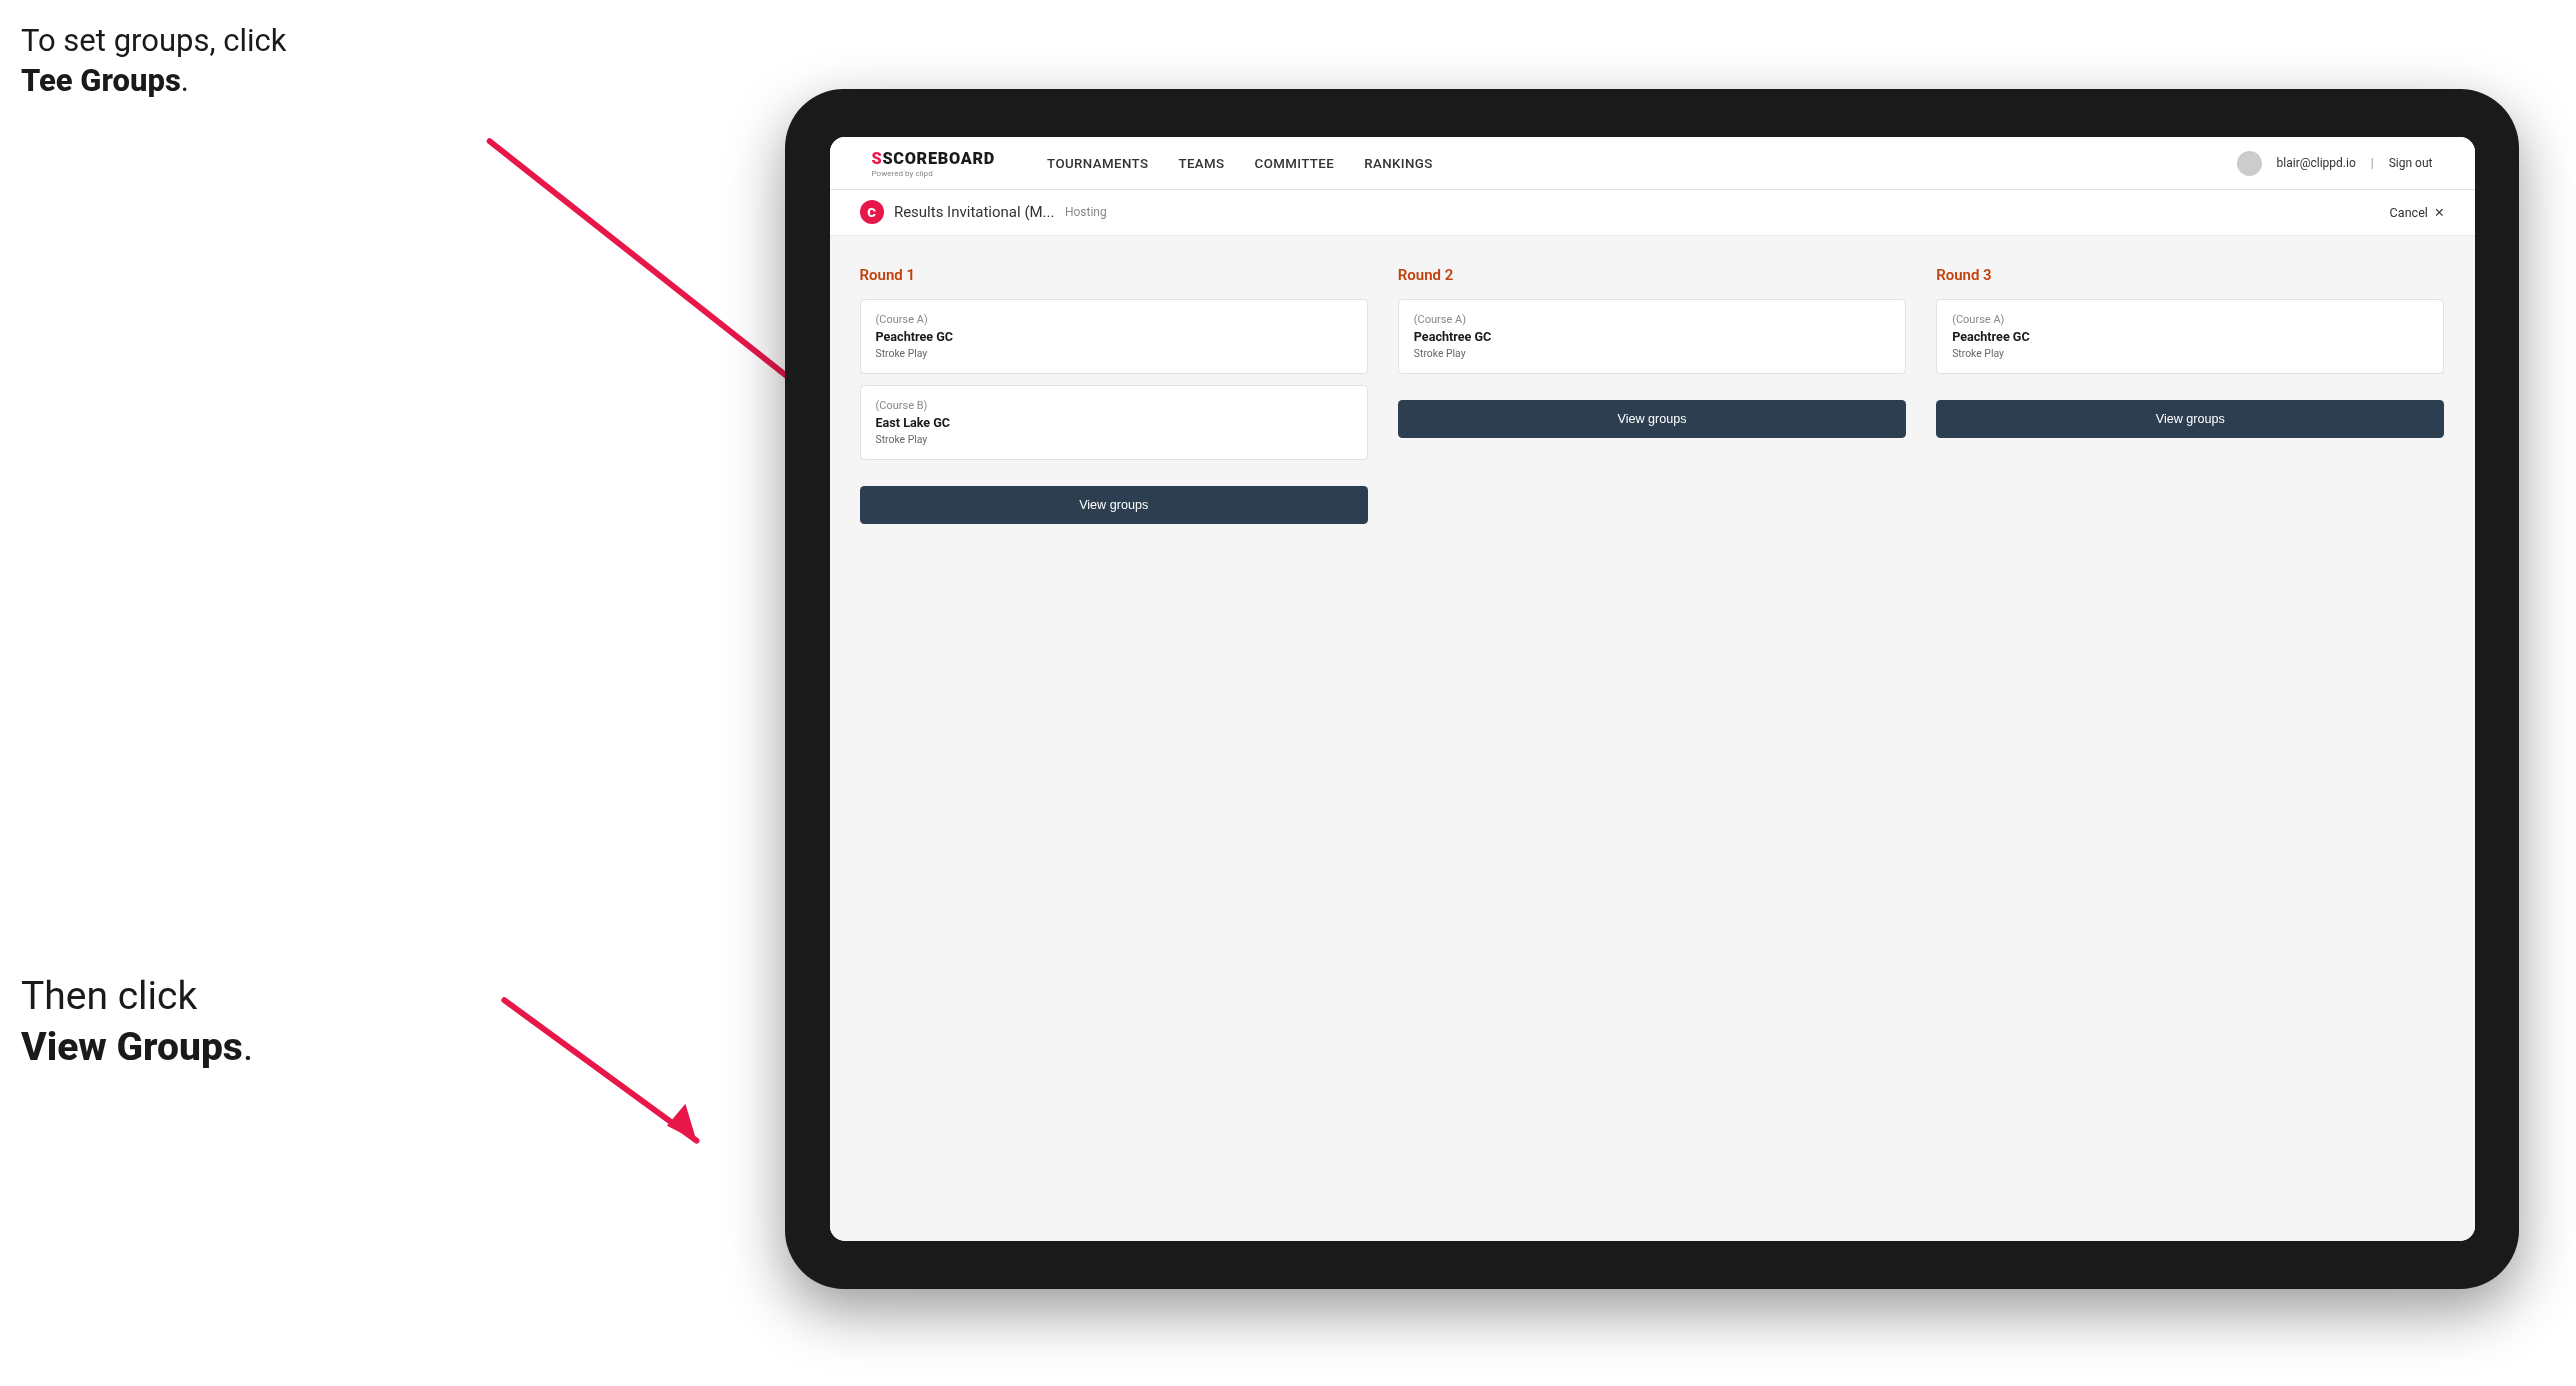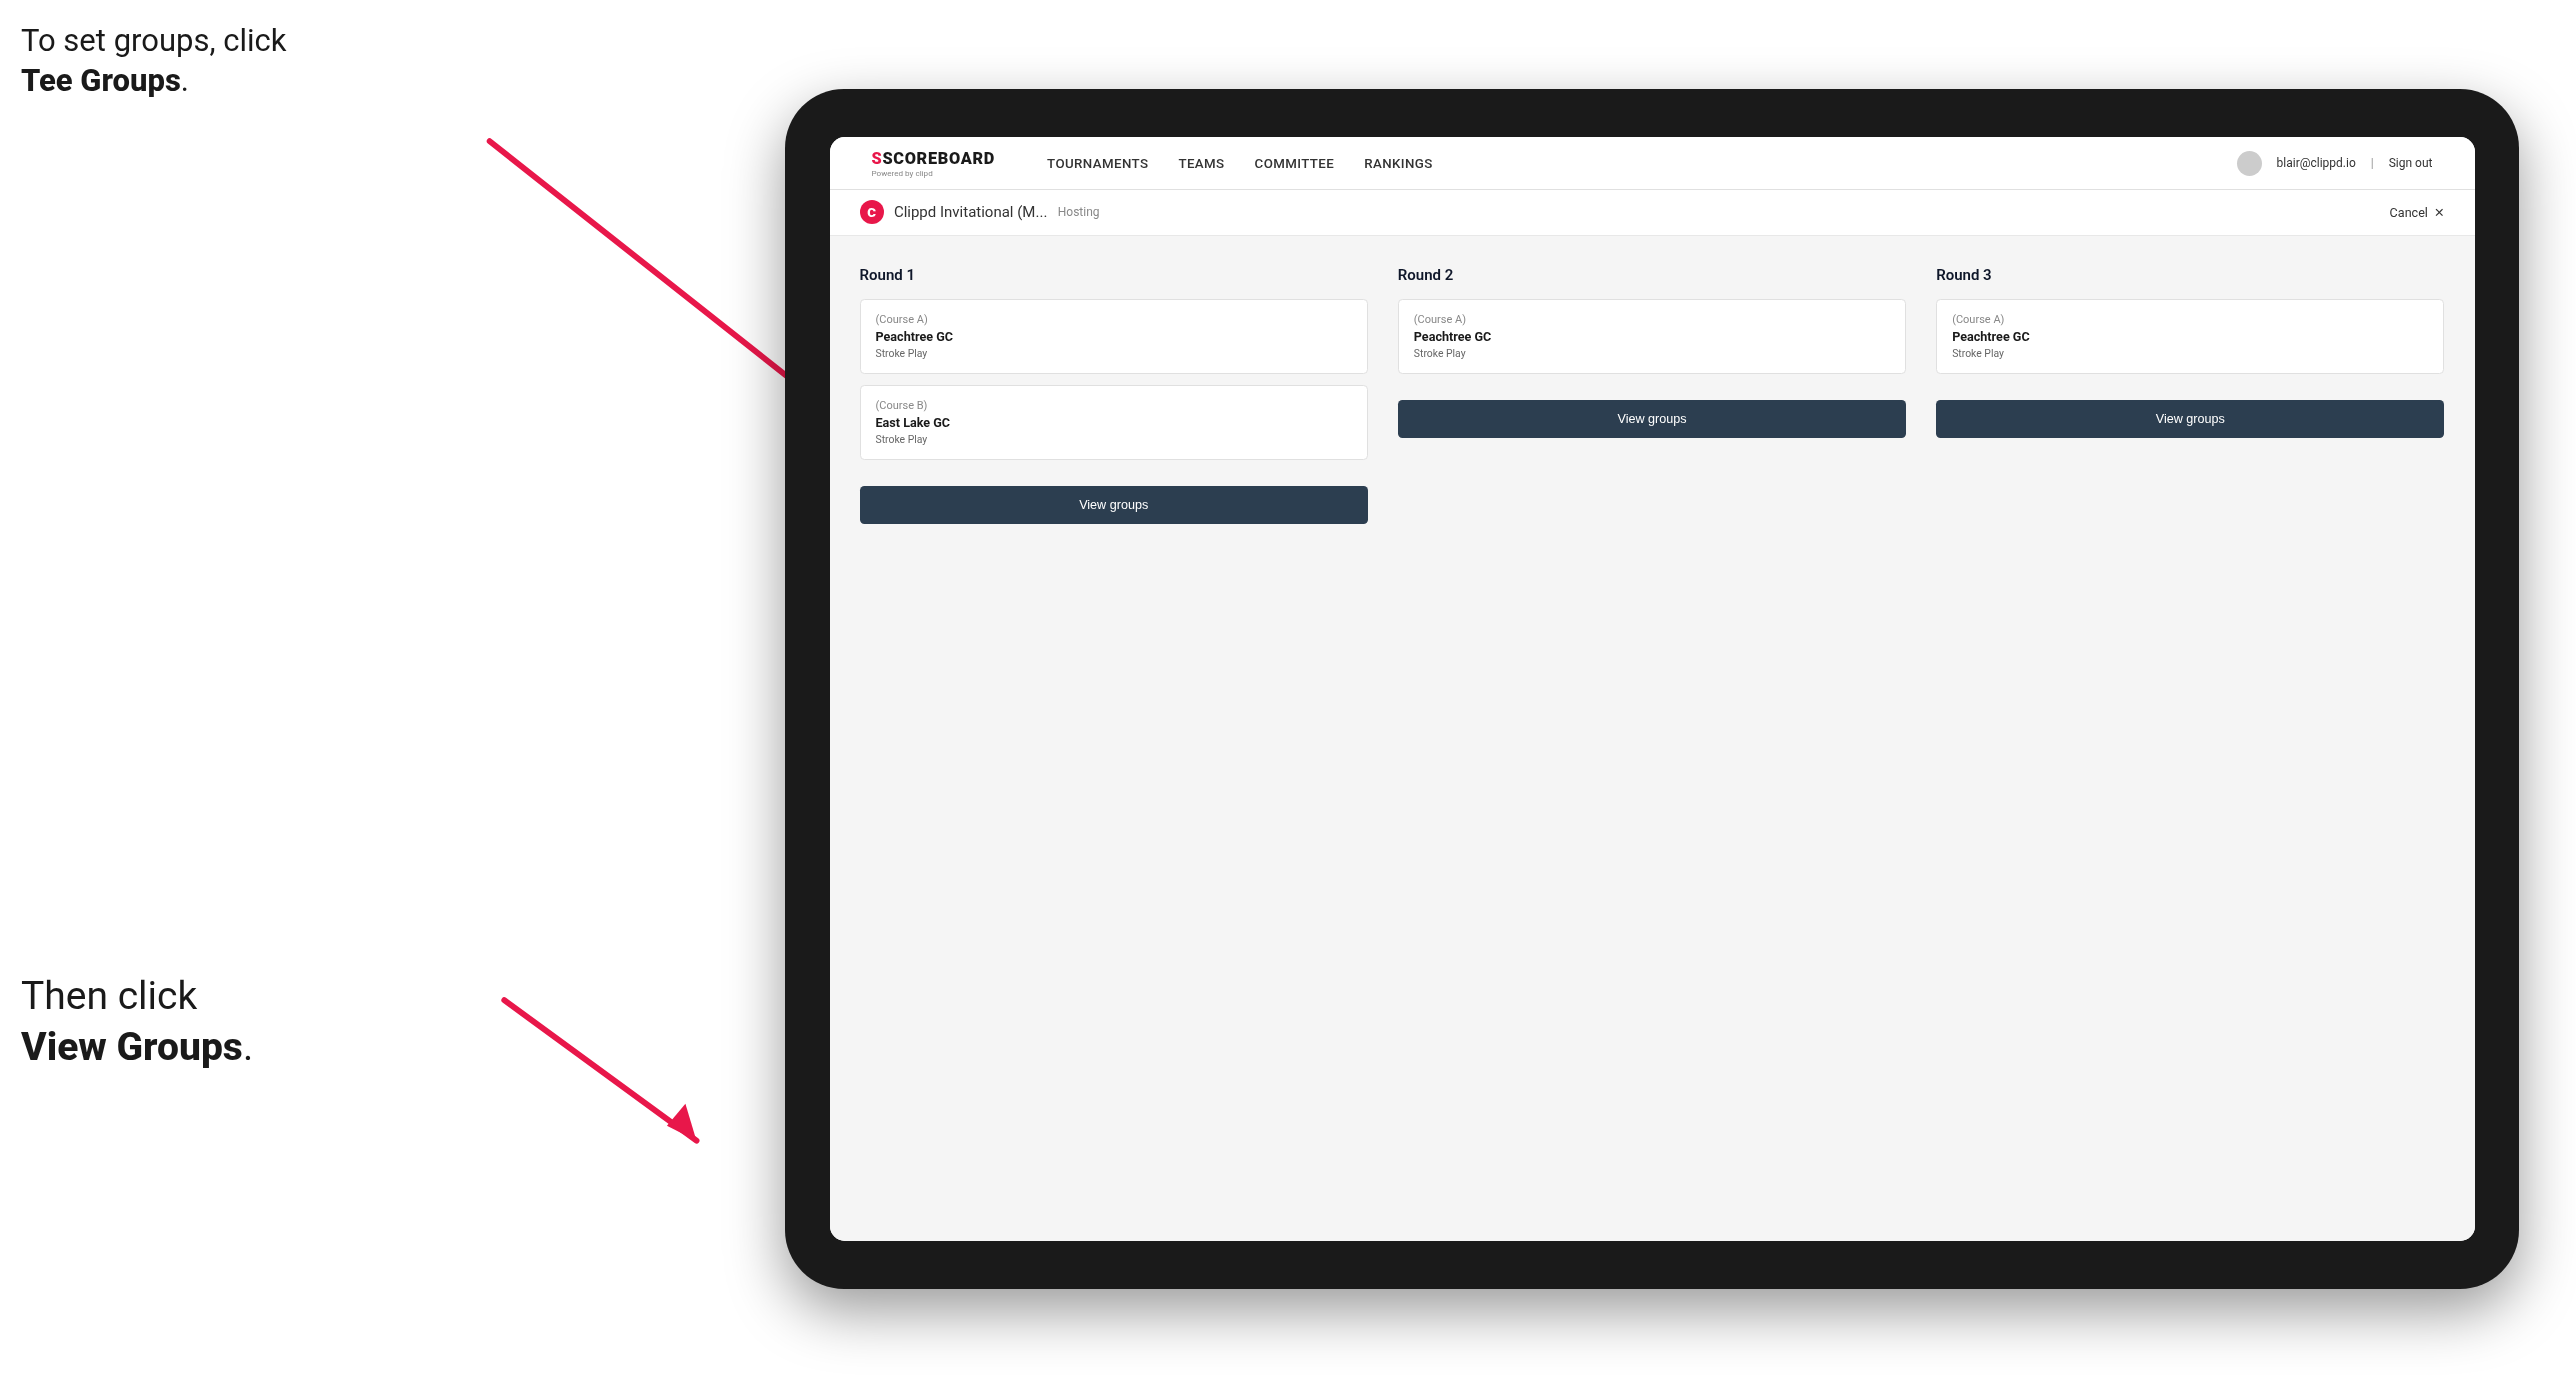--- a/index.html
+++ b/index.html
@@ -220,21 +220,21 @@
     }
 
     .round-column {
       flex: 1;
       min-width: 0;
     }
 
     .round-title {
       font-size: 15px;
       font-weight: 600;
-      color: #0f172a;
+      color: #c2410c;
       margin-bottom: 15px;
     }
 
     .course-card {
       background: #ffffff;
       border: 0.7px solid #e0e0e0;
       border-radius: 4.4px;
       padding: 13.3px 15px;
       margin-bottom: 10.4px;
     }
@@ -324,21 +324,21 @@
         <span style="color:#999;">|</span>
         <span class="sign-out">Sign out</span>
       </div>
     </div>
 
     <div class="sub-nav">
       <div class="event-title">
         <div class="event-c-icon">
           <span>C</span>
         </div>
-        <span>Clippd Invitational (M...</span>
+        <span>Results Invitational (M...</span>
         <span class="hosting-badge">Hosting</span>
       </div>
       <div class="cancel-btn">
         <span>Cancel</span>
         <span>✕</span>
       </div>
     </div>
 
 
     <div class="main-content">

